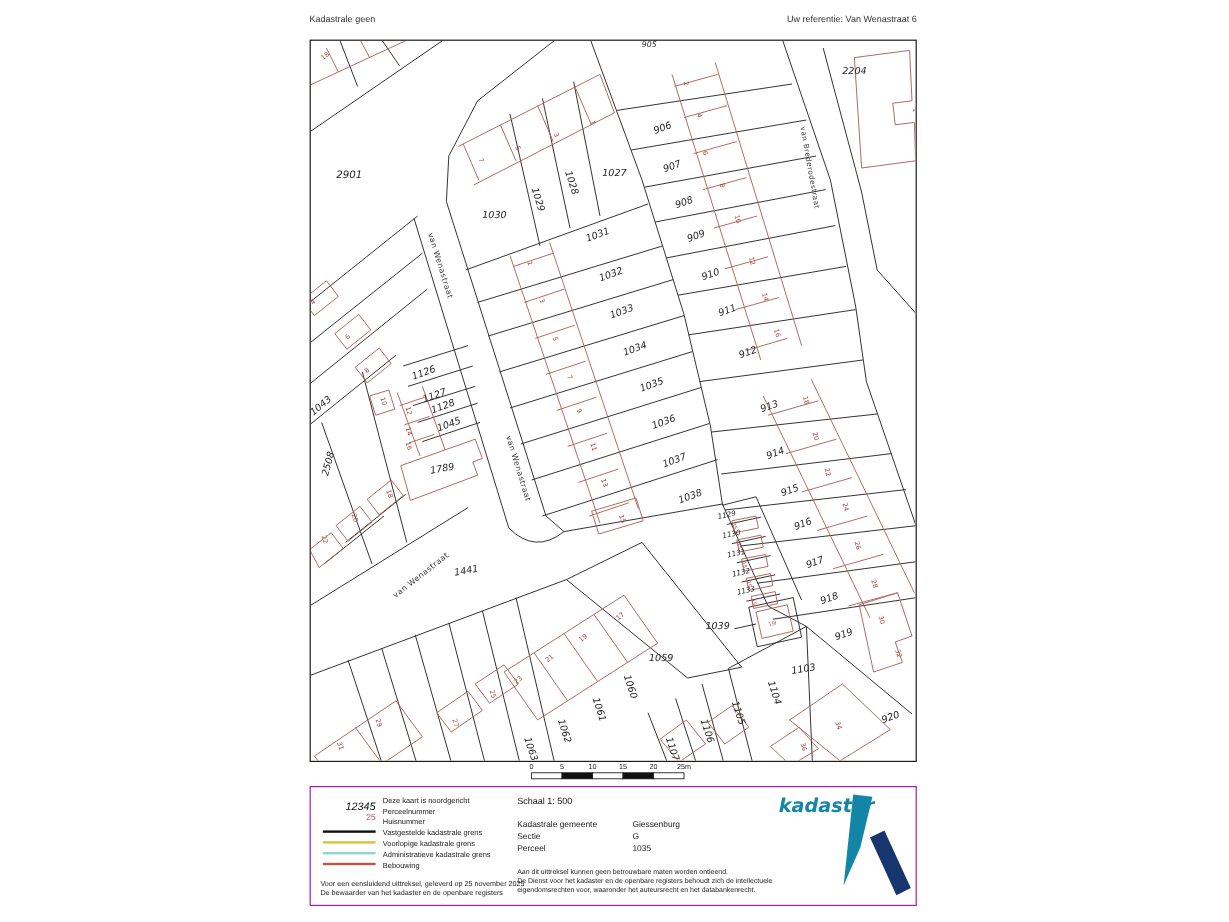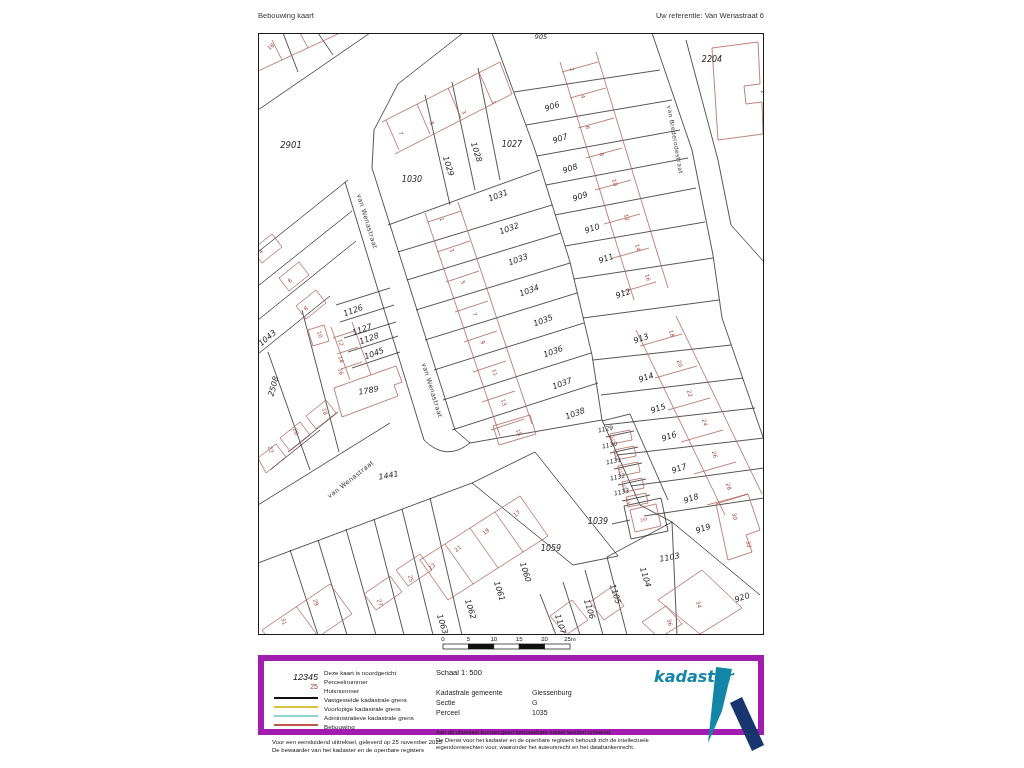--- a/index.html
+++ b/index.html
@@ -10,43 +10,43 @@
   #hdr-right{right:260px;}
   #map-frame{position:absolute;left:258px;top:33px;width:506px;height:602px;
              border:1px solid #1a1a1a;box-sizing:border-box;background:#fff;overflow:hidden;}
   #map-frame svg{display:block;}
   .k{stroke:#2b2b2b;stroke-width:0.8;fill:none;}
   .r{stroke:#b0645a;stroke-width:0.8;fill:none;}
   text.plabel{font-style:italic;fill:#262626;font-family:"DejaVu Sans",sans-serif;}
   text.hnum{fill:#a5423a;font-family:"DejaVu Sans",sans-serif;}
   text.slabel{fill:#3a3a3a;font-family:"DejaVu Sans",sans-serif;letter-spacing:0.4px;}
   #scalebar{position:absolute;left:436px;top:634px;}
-  #legend{position:absolute;left:258px;top:655px;width:506px;height:80px;
-          border:6px solid #a21caf;box-sizing:border-box;background:#fff;font-size:6.2px;}
+  #legend{position:absolute;left:258px;top:655px;width:506px;height:100px;
+          border:1px solid #a21caf;box-sizing:border-box;background:#fff;font-size:6.2px;}
   .abs{position:absolute;}
   #leg-samples{left:8px;top:6px;width:46px;text-align:right;}
   .leg-sample-parcel{font-style:italic;font-size:9px;color:#111;margin-top:5px;}
   .leg-sample-house{font-size:7px;color:#a5423a;margin-top:1px;}
   .leg-line{position:absolute;left:10px;width:44px;height:2px;}
   #leg-labels{left:60px;top:7px;line-height:9px;color:#222;}
   .leg-foot{left:8px;font-size:6px;color:#222;}
   #info-scale{left:172px;top:7px;font-size:7.5px;color:#111;}
   #info-rows{left:172px;top:27px;font-size:7px;line-height:10px;}
   .info-row span.k1{display:inline-block;width:96px;}
   #info-disc{left:172px;top:68px;font-size:5.8px;line-height:7.5px;color:#222;}
   #logo-text{left:390px;top:6px;font-size:16px;font-style:italic;font-weight:bold;color:#1386a8;
              font-family:"DejaVu Sans",sans-serif;}
   #logo-mark{left:438px;top:2px;}
 </style>
 </head>
 <body>
 
 <div id="page">
 
-  <div class="hdr" id="hdr-left">Bebouwing kaart</div>
+  <div class="hdr" id="hdr-left">Kadastrale geen</div>
   <div class="hdr" id="hdr-right">Uw referentie: Van Wenastraat 6</div>
 
   <div id="map-frame">
     <svg width="504" height="600" viewBox="259 34 504 600">
 
       <g>
         <path class="k" d="M258,110 L370,33"></path>
         <path class="k" d="M283,33 L298,72"></path>
         <path class="k" d="M318,33 L333,55"></path>
         <path class="k" d="M258,252 L348,180"></path>

